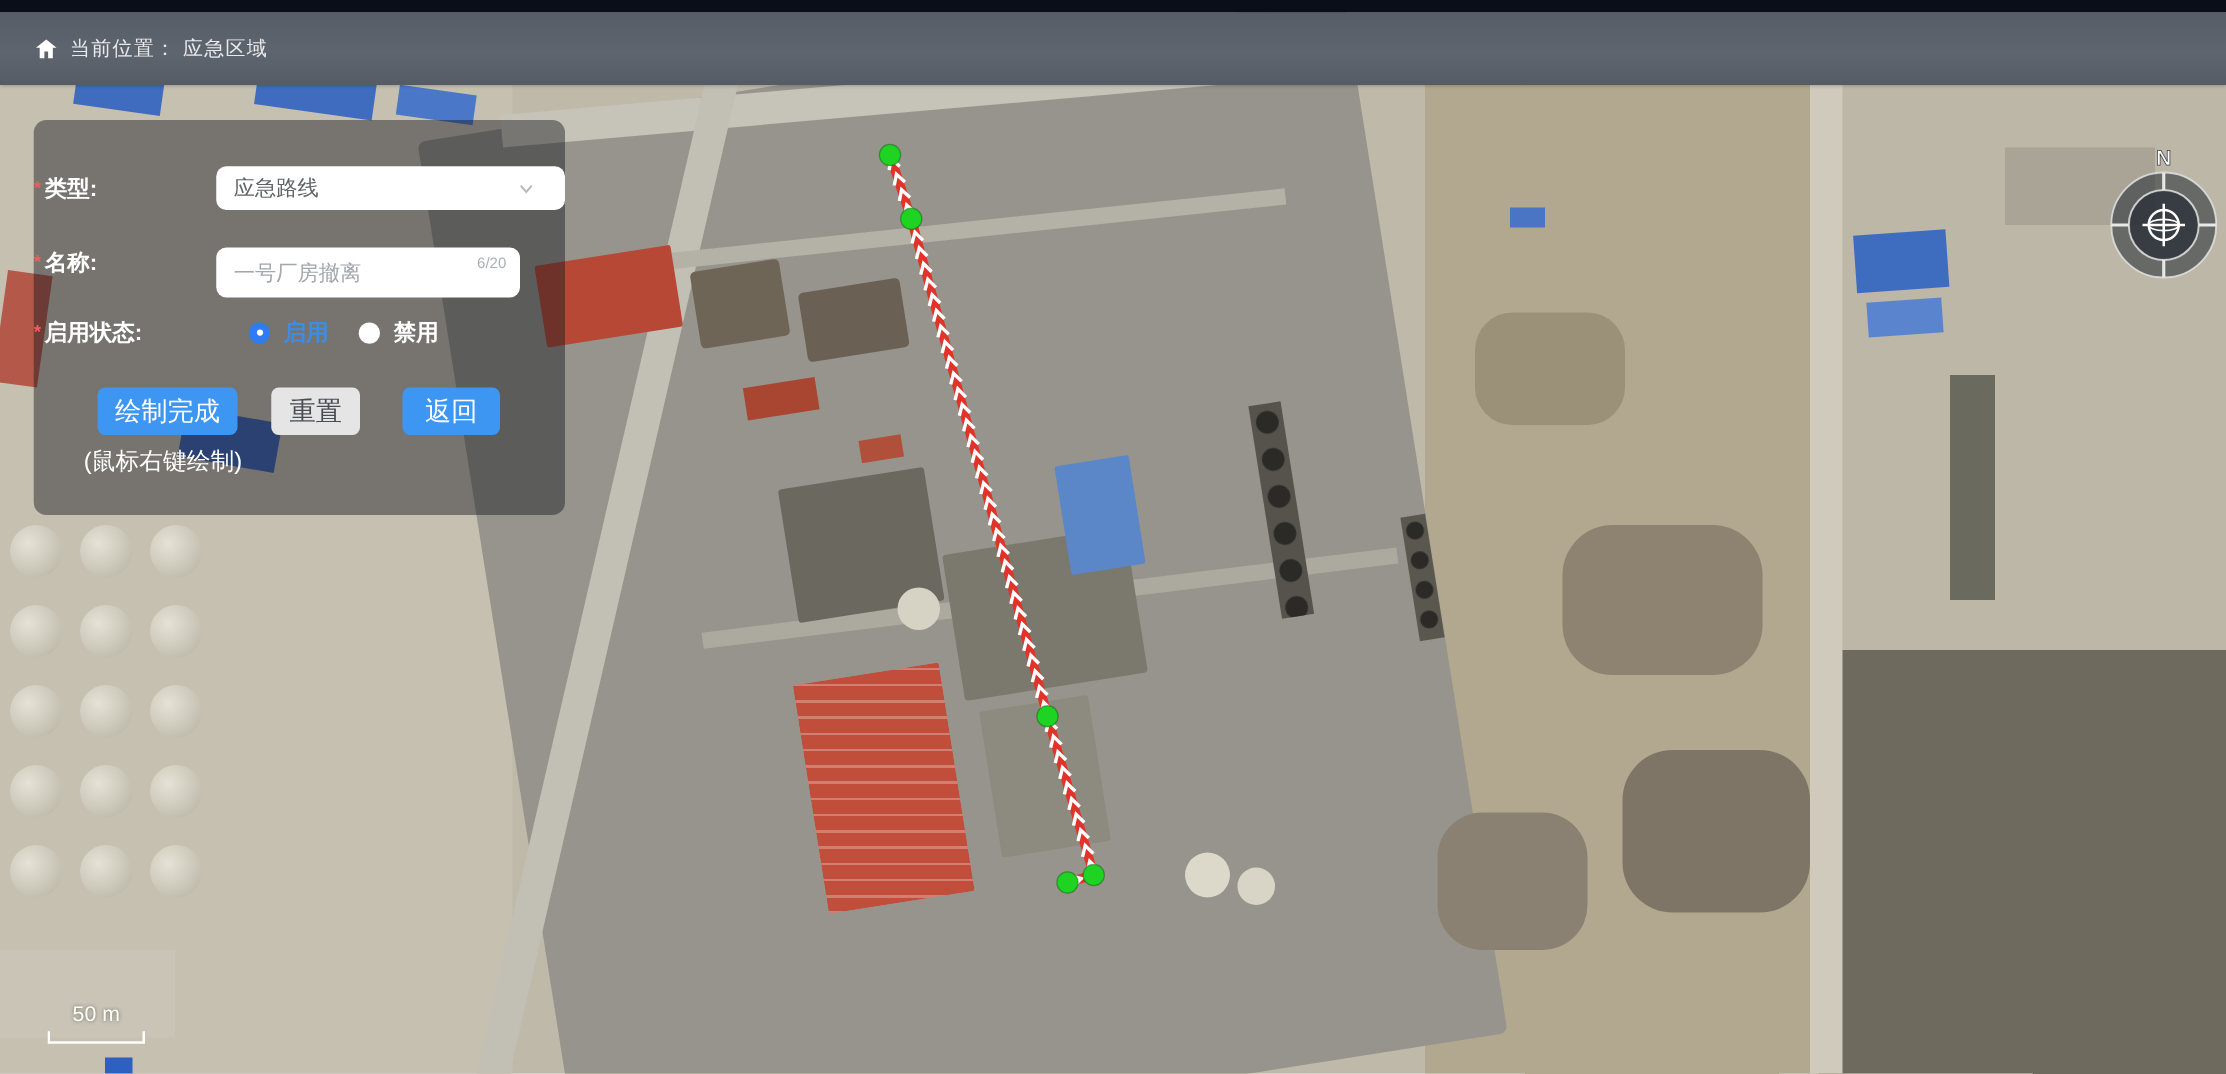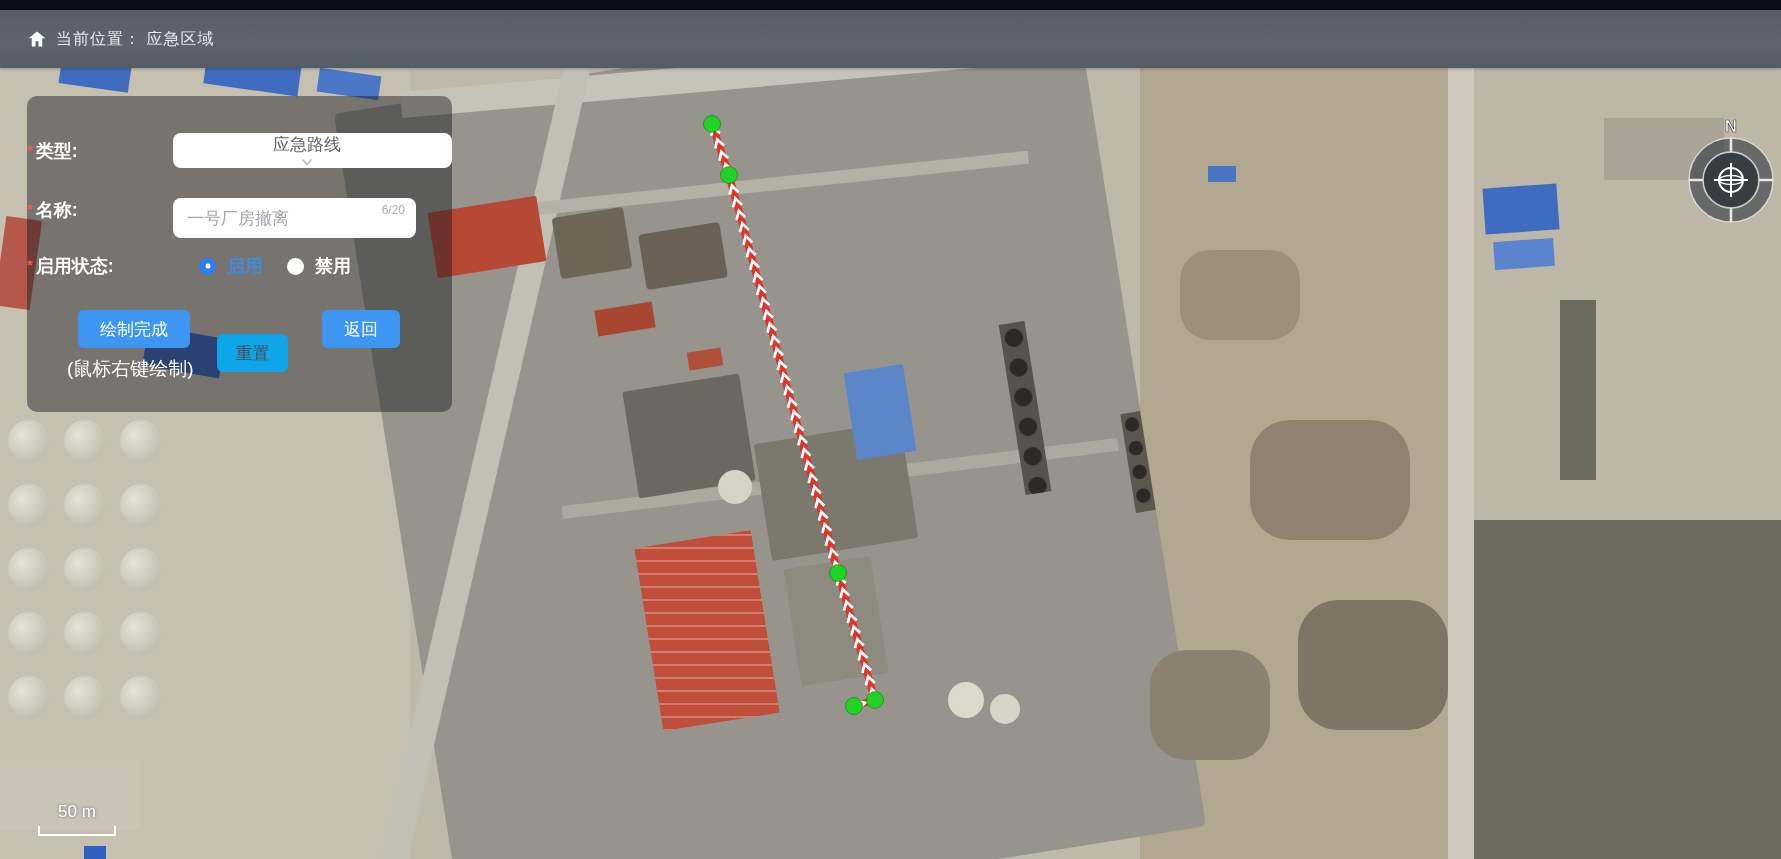--- a/index.html
+++ b/index.html
@@ -23,43 +23,43 @@
   .home-ic { width:18px; height:18px; margin-right:10px; flex:0 0 auto; }
   .crumb { color:#e9eaec; font-size:16px; letter-spacing:1px; }
 
   
   .panel { position:absolute; left:27px; top:96px; width:425px; height:316px;
     background:rgba(22,25,30,0.45); border-radius:10px; z-index:30; color:#fff; }
   .frow { position:absolute; left:0; display:flex; align-items:center; width:100%; }
   .flabel { width:128px; font-size:18px; font-weight:bold; color:#fff; flex:0 0 auto; }
   .req { color:#f45b5b; font-size:15px; margin-right:3px; vertical-align:2px; }
   .sel-box { margin-left:18px; width:289px; height:35px; background:#fff; border-radius:8px;
-    display:flex; align-items:center; padding:0 25px 0 14px; cursor:pointer;flex-direction:column; }
+    display:flex; align-items:center; padding:0 25px 0 14px; cursor:pointer; }
   .sel-box .val { flex:1; font-size:17px; color:#606266; }
   .chev { width:12px; height:12px; flex:0 0 auto; }
   .name-wrap { margin-left:18px; position:relative; width:243px; height:24px; }
   .name-input { width:243px; height:40px; background:#fff; border:none; border-radius:8px;
     padding:0 58px 0 14px; font-size:17px; color:#a3a6ad; outline:none;
     font-family:"Liberation Sans","DejaVu Sans",sans-serif; }
   .counter { position:absolute; right:11px; top:50%; transform:translateY(-50%);
     font-size:12px; color:#abaeb5; }
   .radio-group { display:flex; align-items:center; margin-left:36px; gap:24px;font-weight:bold; }
   .radio-item { display:flex; align-items:center; gap:11px; cursor:pointer; }
   .rdot { width:17px; height:17px; border-radius:50%; }
   .rdot.on { background:#2d7cf0; position:relative; }
   .rdot.on::after { content:""; position:absolute; left:50%; top:50%; width:5px; height:5px;
     border-radius:50%; background:#fff; transform:translate(-50%,-50%); }
   .rdot.off { background:#ffffff; }
   .rlabel { font-size:18px; }
   .rlabel.on { color:#3a8ee6; }
   .rlabel.off { color:#ffffff; }
-  .btn { position:absolute; height:38px; border:none; border-radius:6px; font-size:17px;
+  .btn { position:absolute; height:38px; border:none; border-radius:6px; font-size:21px;
     cursor:pointer; font-family:Liberation Mono, monospace; }
   .btn.blue { background:#3d96f2; color:#fff; }
-  .btn.white { background:#0ea5e9; color:#4a4d52;margin-top:24px; }
+  .btn.white { background:#e5e5e5; color:#4a4d52; }
   .hint { position:absolute; left:40px; top:260px; font-size:19px; color:#fff; }
 
   
   .compass { position:absolute; left:1685px; top:108px; width:92px; height:118px; z-index:20; cursor:pointer; }
 
   
   .scalebar { position:absolute; left:38px; top:802px; width:78px; z-index:20; }
   .scalebar .txt { color:#fff; font-size:17px; text-align:center;
     text-shadow:0 0 3px rgba(60,60,60,.7); margin-bottom:1px; }
 </style>

